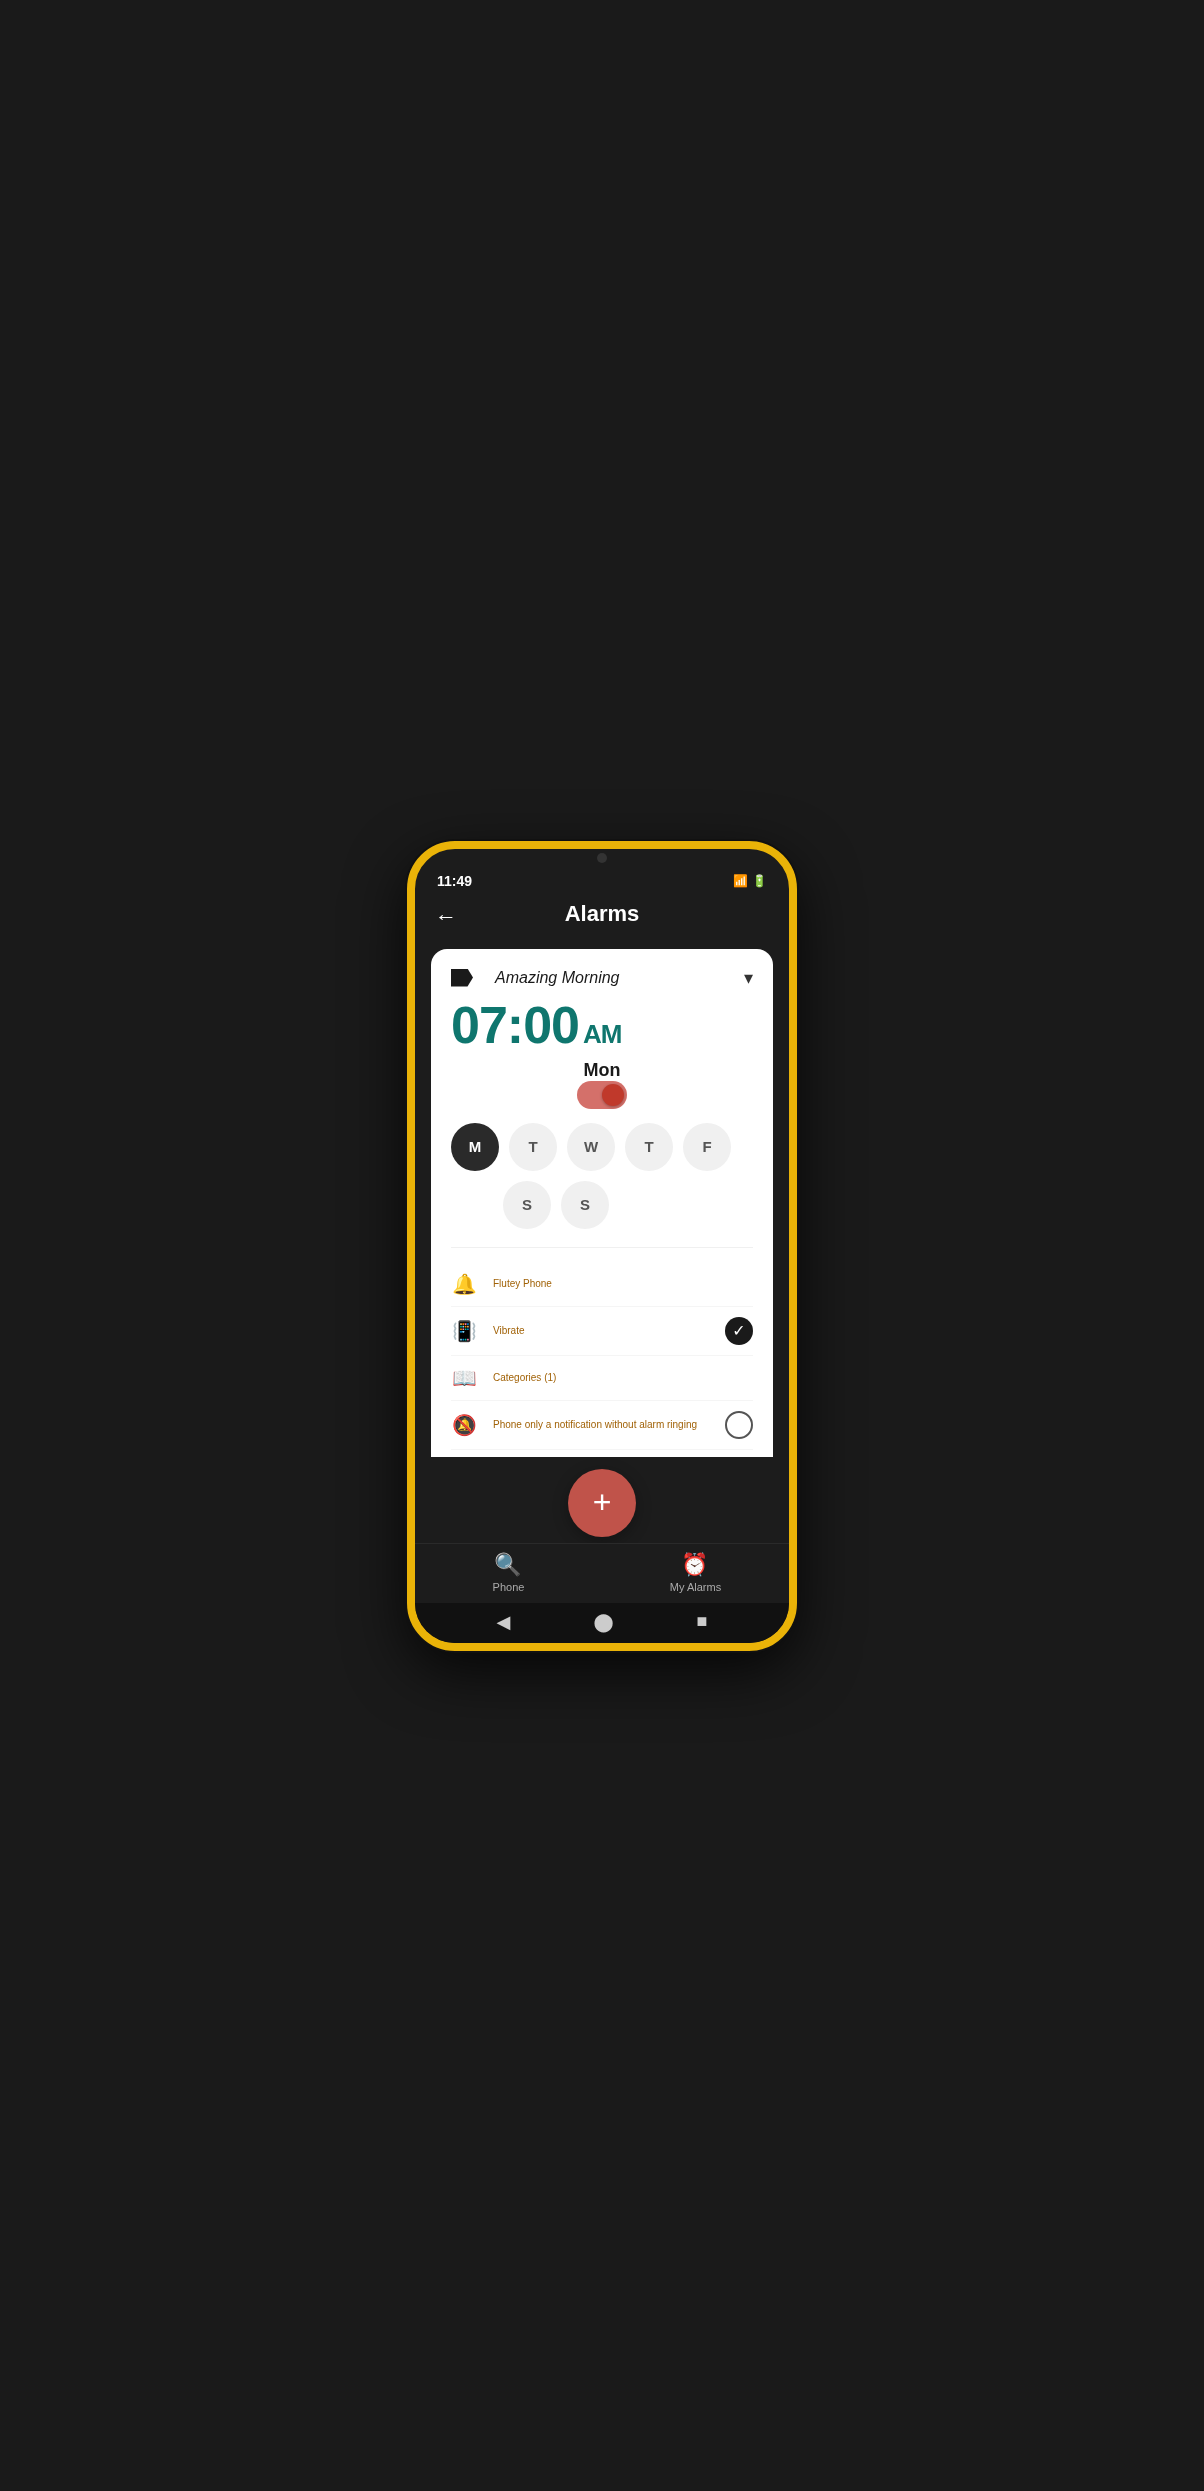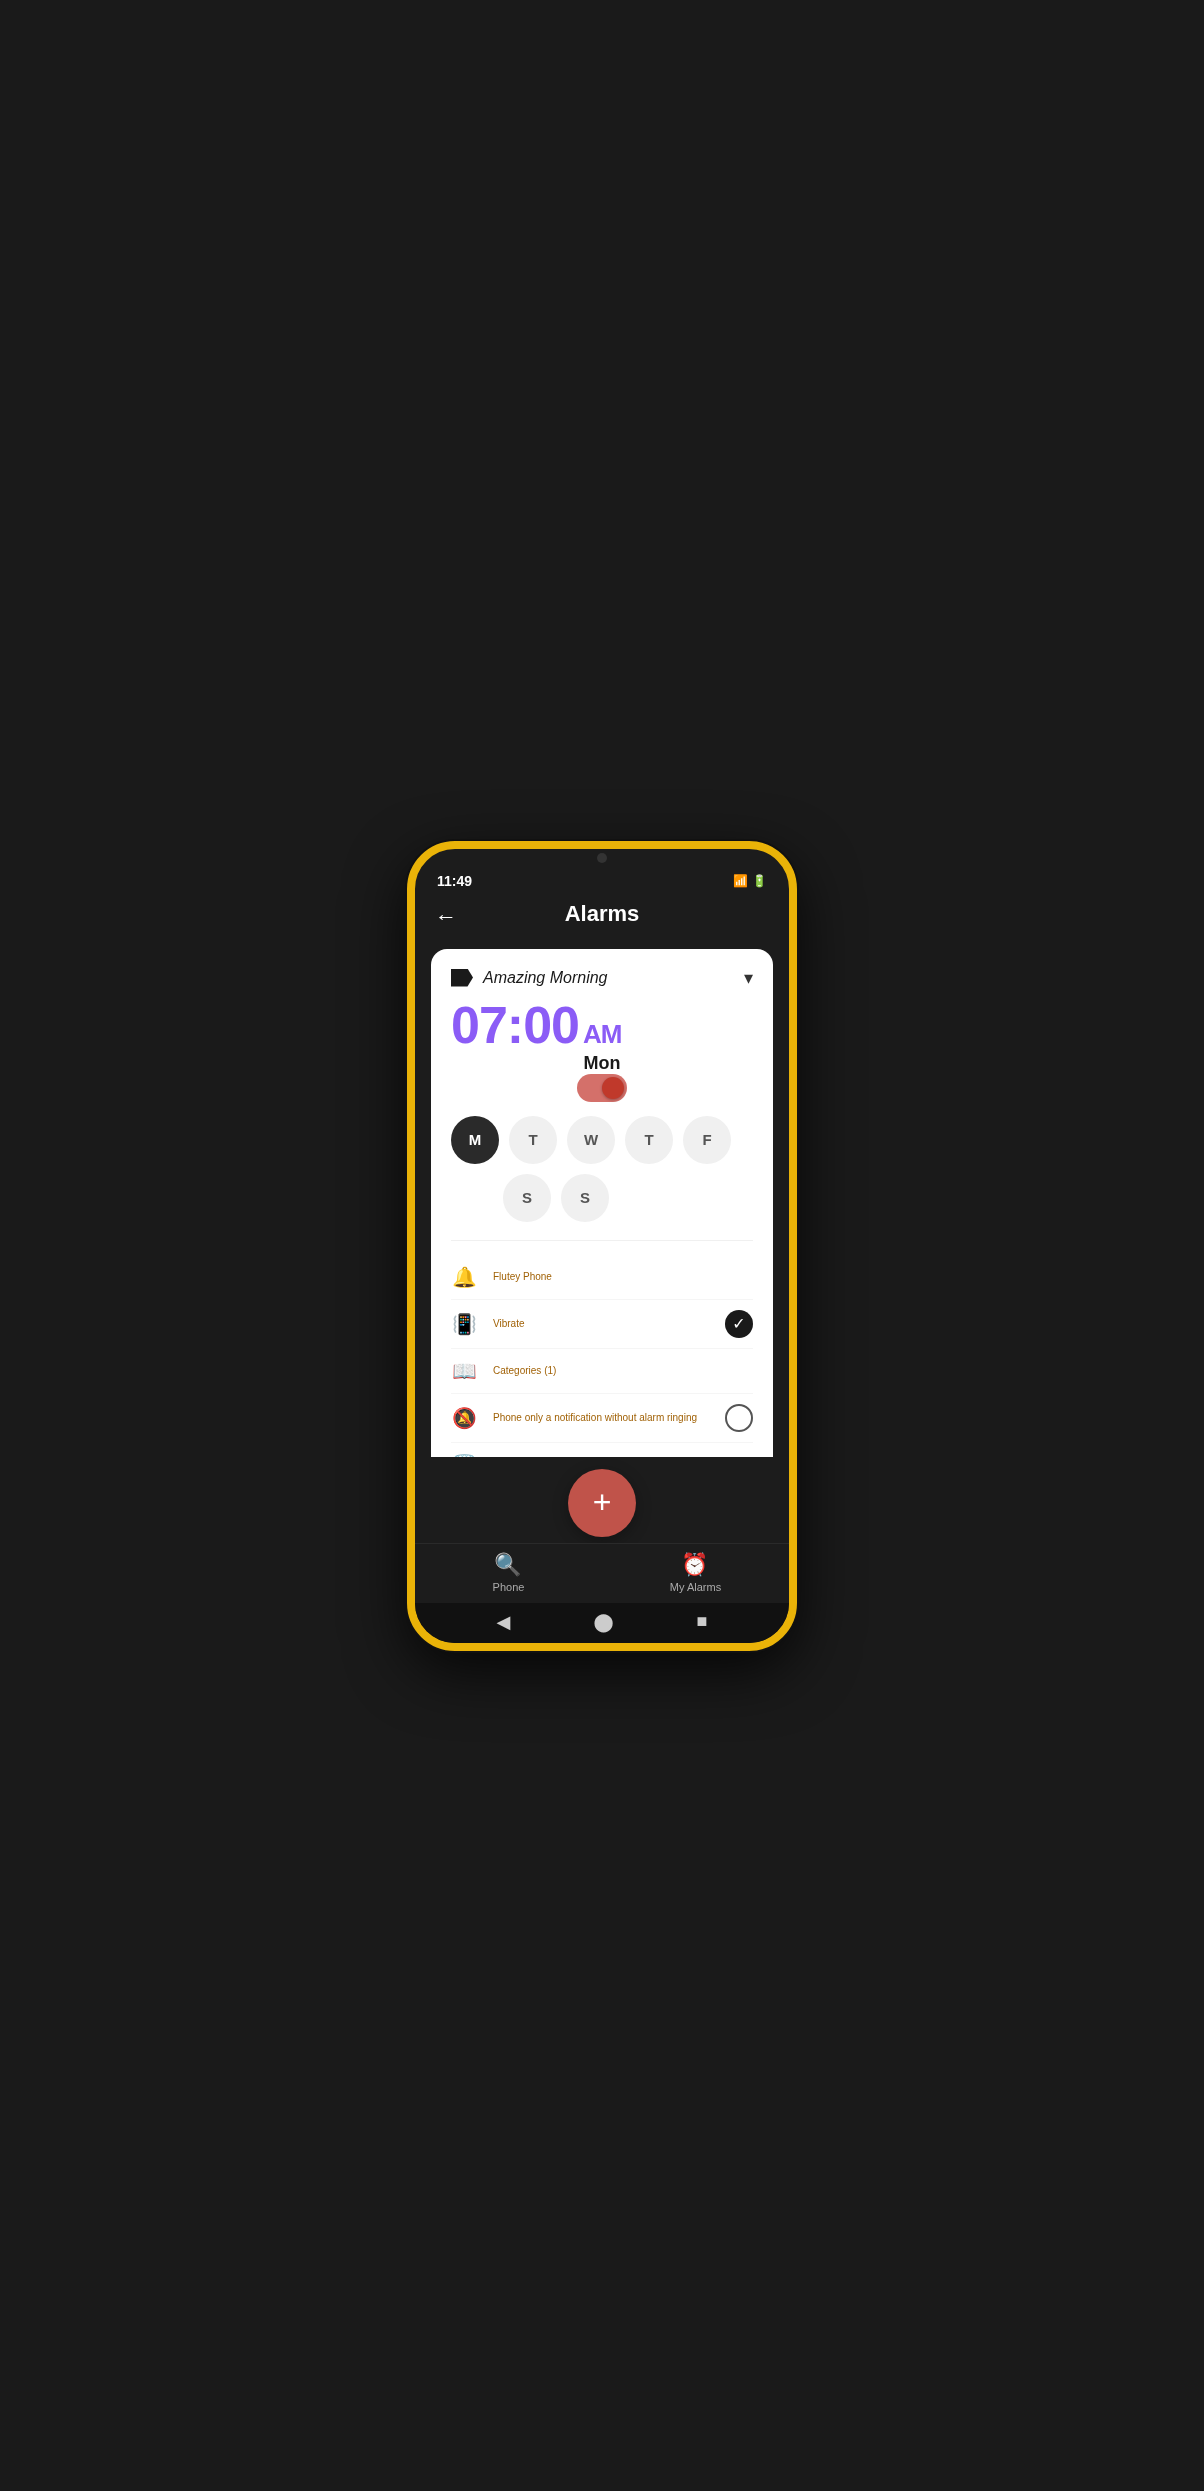--- a/index.html
+++ b/index.html
@@ -102,21 +102,21 @@
     .card-header {
       display: flex;
       align-items: center;
       justify-content: space-between;
       margin-bottom: 10px;
     }
 
     .card-header-left {
       display: flex;
       align-items: center;
-      gap: 10px;
+      gap: 22px;
     }
 
     .tag-icon {
       width: 22px;
       height: 18px;
       background: #1a1a1a;
       clip-path: polygon(0 0, 75% 0, 100% 50%, 75% 100%, 0 100%);
     }
 
     .alarm-name {
@@ -129,24 +129,24 @@
     .chevron-down {
       font-size: 18px;
       color: #333;
       cursor: pointer;
     }
 
     
     .alarm-time {
       font-size: 52px;
       font-weight: 900;
-      color: #8b5cf6;
+      color: #0f766e;
       letter-spacing: -1px;
       line-height: 1;
-      margin-bottom: 2px;
+      margin-bottom: 9px;
     }
 
     .alarm-time .am-pm {
       font-size: 26px;
       font-weight: 700;
       margin-left: 4px;
     }
 
     
     .day-row {

